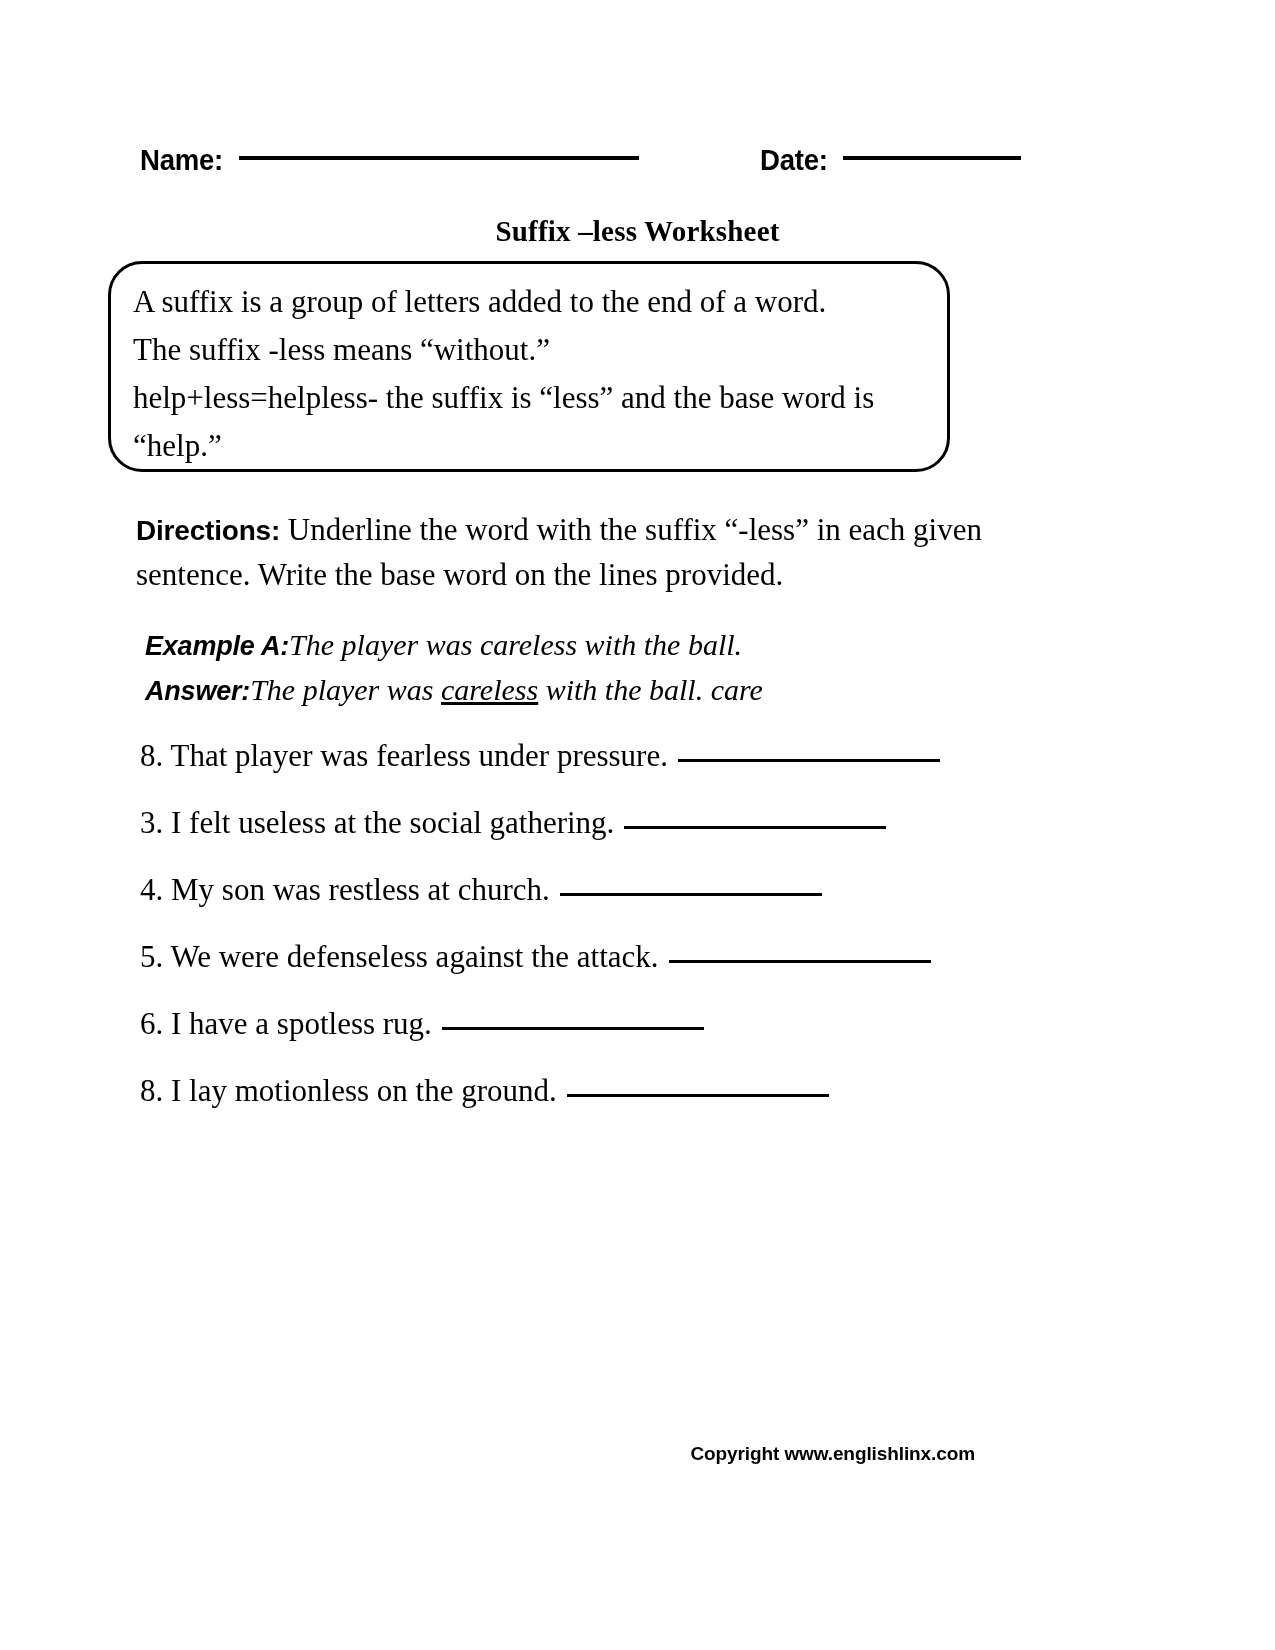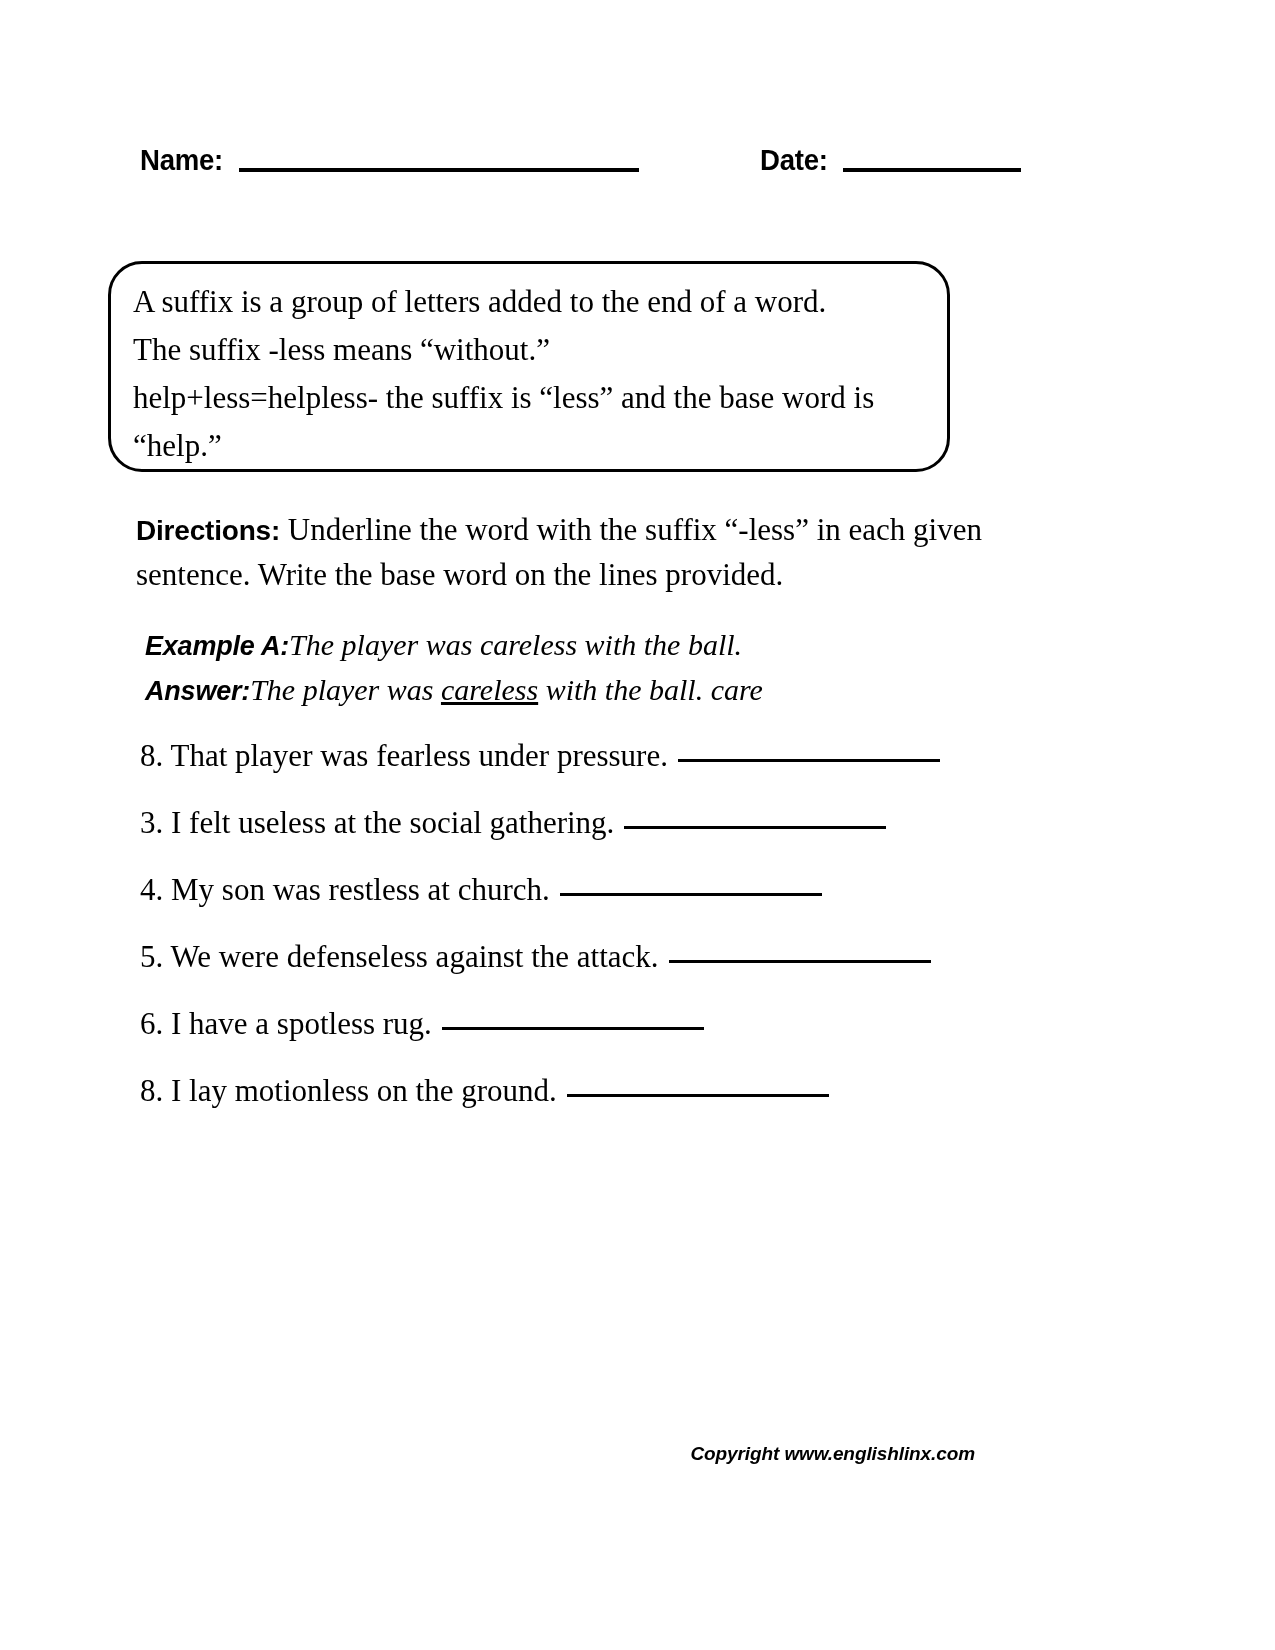--- a/index.html
+++ b/index.html
@@ -21,21 +21,21 @@
   .header-row {
     position: absolute;
     left: 140px;
     top: 143px;
     width: 900px;
     height: 46px;
   }
   .field {
     position: absolute;
     display: flex;
-    align-items: flex-end;
+    align-items: center;
     white-space: nowrap;
   }
   .field-label {
     font-family: "Liberation Sans Narrow", "Liberation Sans", sans-serif;
     font-weight: bold;
     font-size: 30px;
     line-height: 34px;
     letter-spacing: -0.3px;
     transform: scaleX(0.92);
     transform-origin: left bottom;
@@ -157,39 +157,39 @@
     left: 0;
     top: 1443px;
     width: 1173px;
     padding-right: 198px;
     box-sizing: border-box;
     text-align: right;
     font-family: "Liberation Sans Narrow", "Liberation Sans", sans-serif;
     font-weight: bold;
     font-size: 19px;
     letter-spacing: -0.1px;
-    font-style: italic;
   }
 </style>
 </head>
 <body>
 
 <div class="page">
 
   <div class="header-row">
     <div class="field field-name">
       <span class="field-label">Name:</span>
       <span class="field-rule"></span>
     </div>
     <div class="field field-date">
       <span class="field-label">Date:</span>
       <span class="field-rule"></span>
     </div>
   </div>
 
+  <div class="title">Suffix –less Worksheet</div>
 
   <div class="def-box">
     <div class="def-inner">
       <div class="def-line">A suffix is a group of letters added to the end of a word.</div>
       <div class="def-line">The suffix -less means “without.”</div>
       <div class="def-line wrap">help+less=helpless- the suffix is “less” and the base word is “help.”</div>
     </div>
   </div>
 
   <div class="directions">

